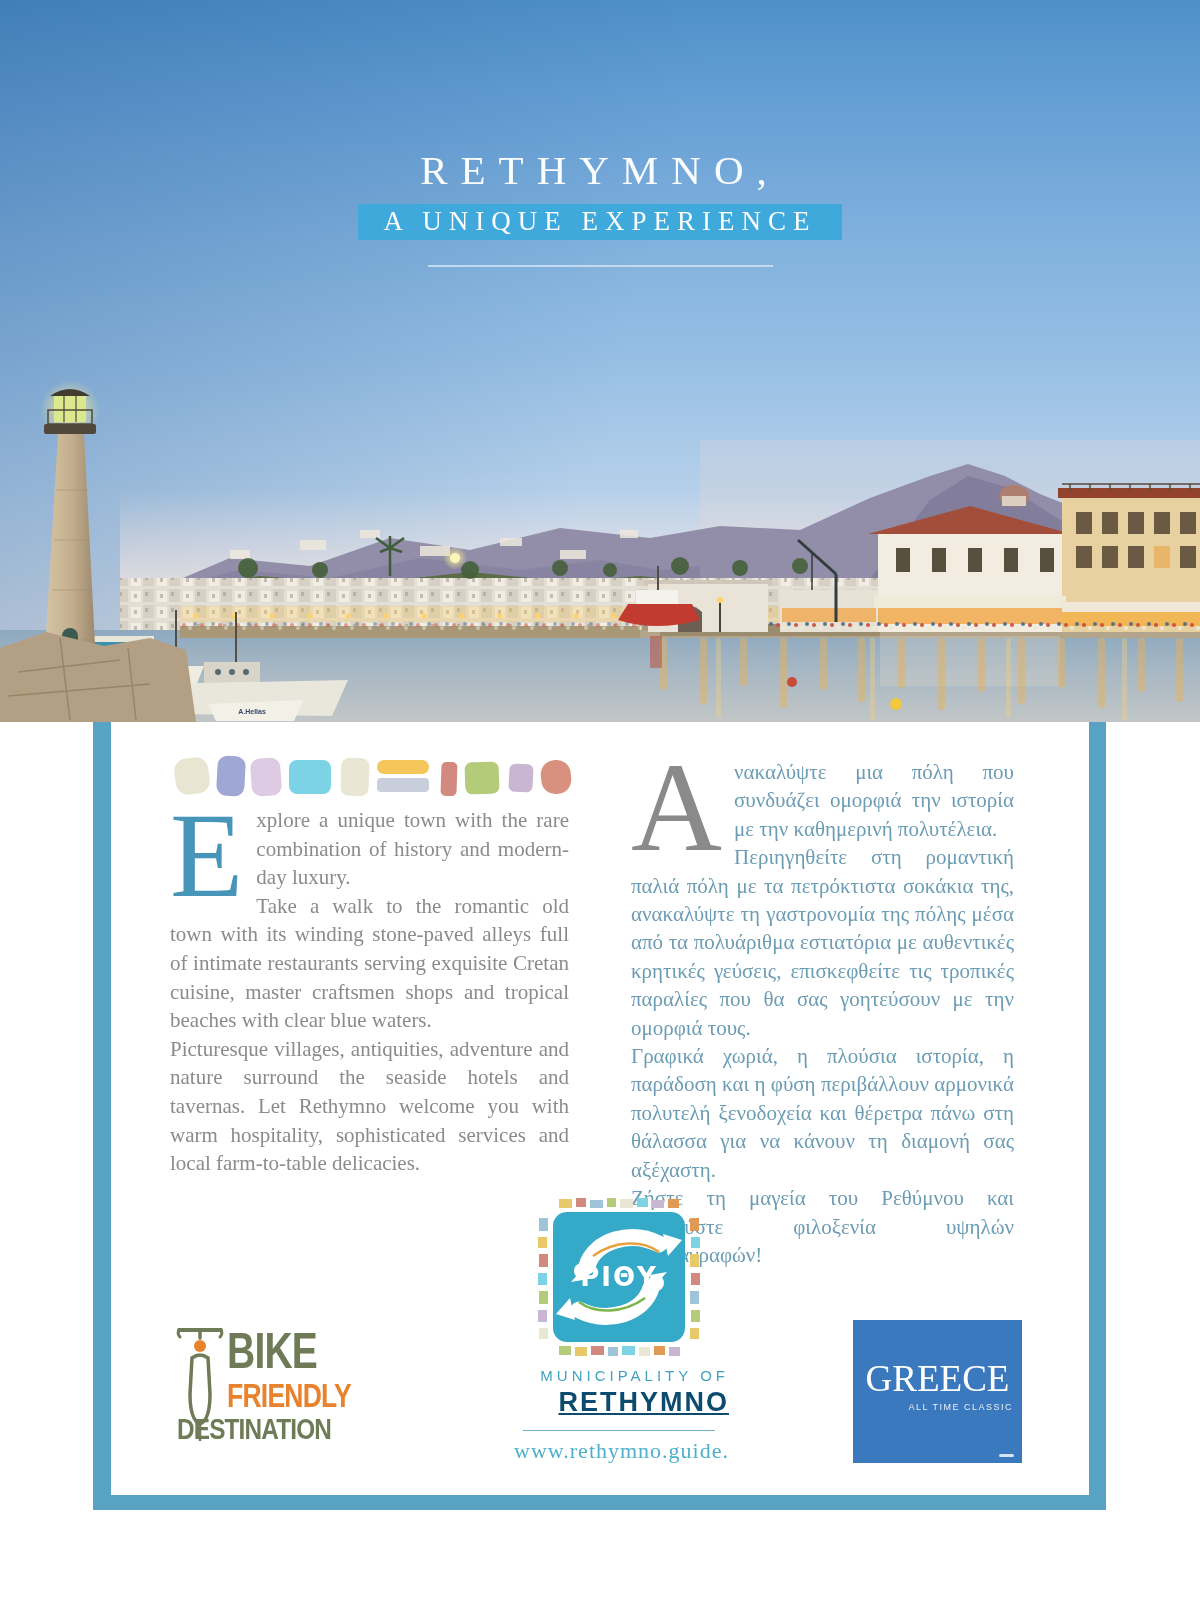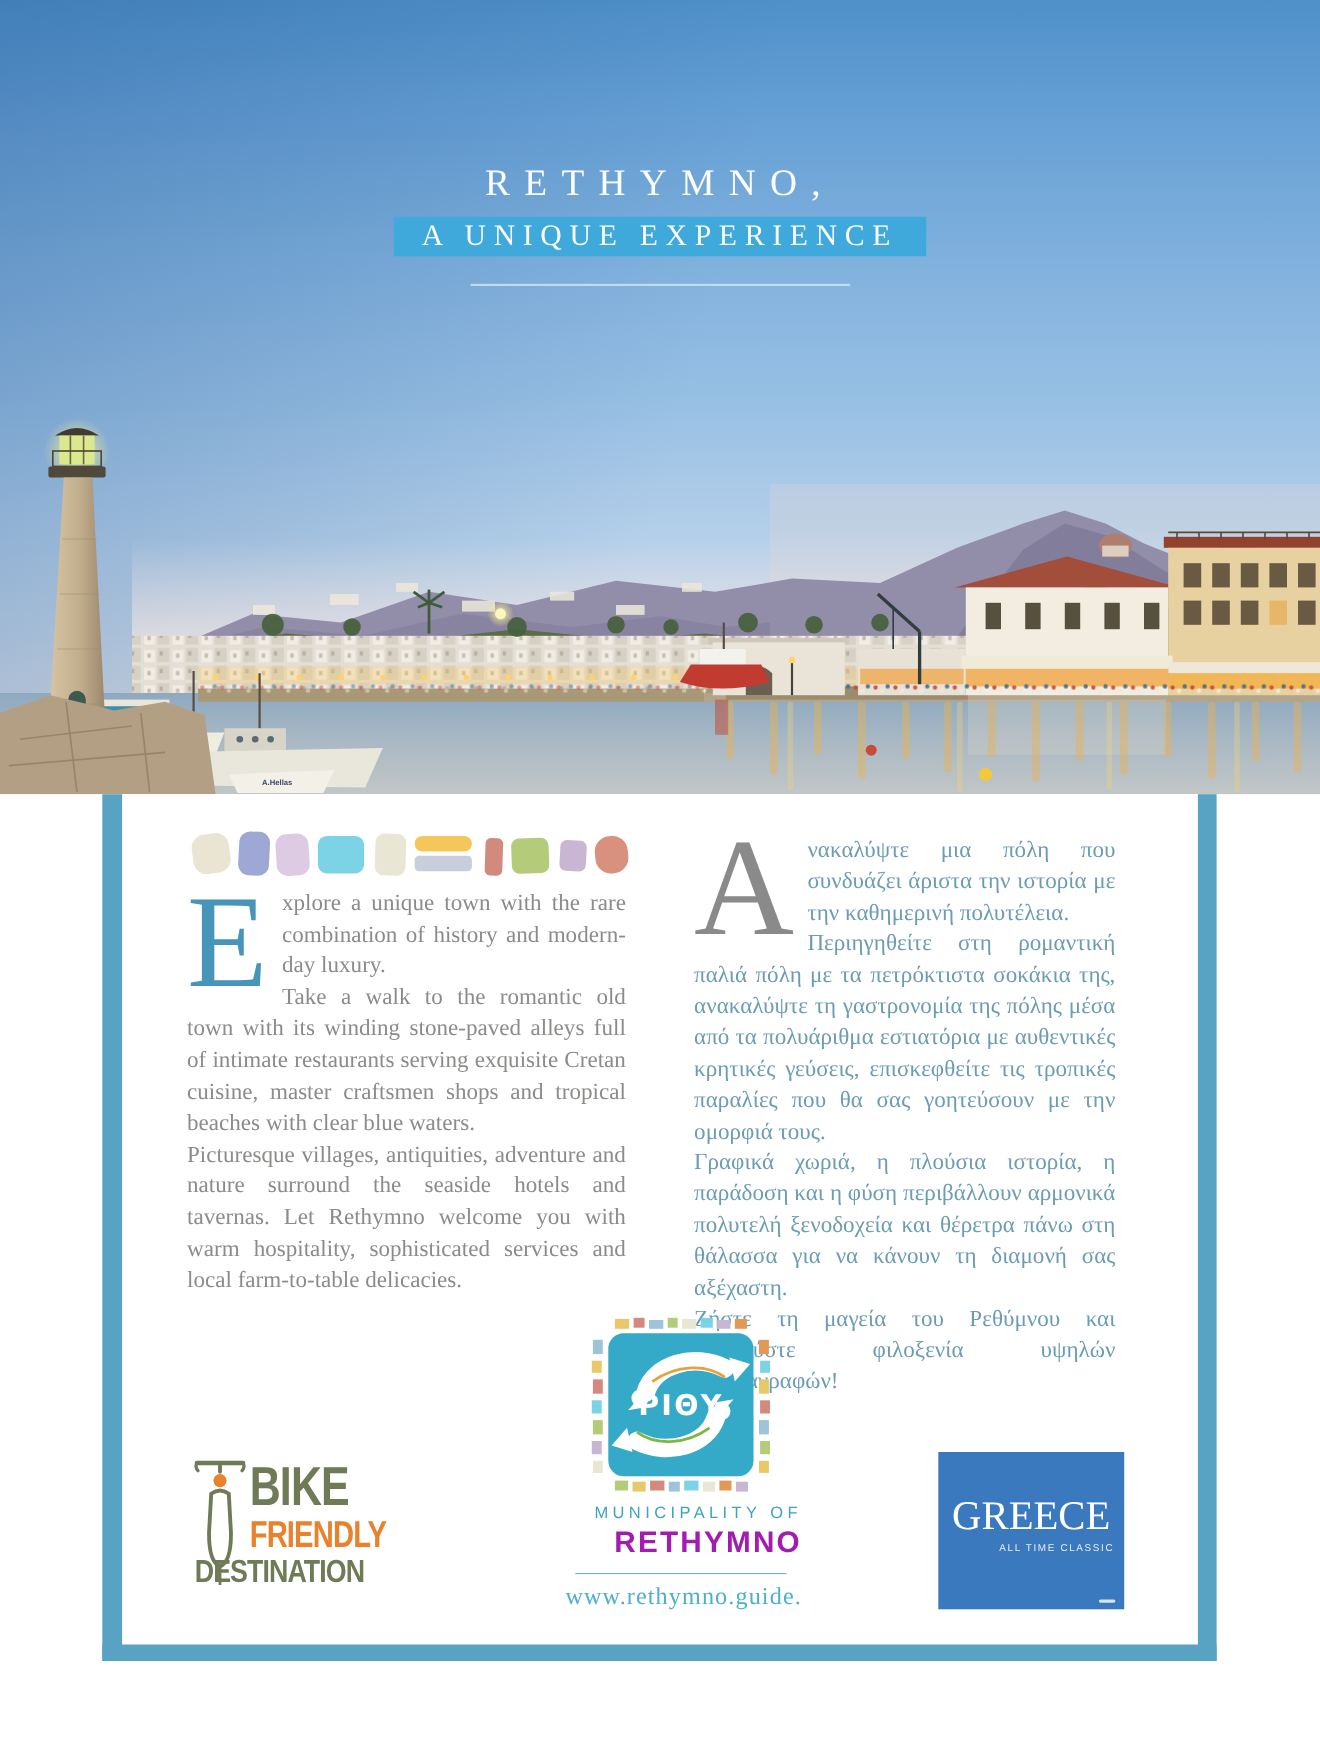--- a/index.html
+++ b/index.html
@@ -8,21 +8,21 @@
 
   
   .hero{position:absolute;left:0;top:0;width:1200px;height:722px;overflow:hidden;
     background:linear-gradient(to bottom,#4f90c9 0%,#66a0d5 15%,#7fb0dd 32%,#97bfe4 50%,#b5d0ea 68%,#d5dde8 88%,#e5e0e0 100%);}
   .hero::before{content:"";position:absolute;inset:0;
     background:linear-gradient(105deg,rgba(30,80,140,.28) 0%,rgba(30,80,140,0) 52%);}
   .scene{position:absolute;left:0;bottom:0;width:1200px;height:342px;display:block;}
 
   
   .title-block{position:absolute;top:150px;left:0;right:0;text-align:center;color:#fbfdfe;z-index:5;}
-  .title-main{margin:0;font-size:34px;font-weight:normal;letter-spacing:13px;line-height:1.0;}
+  .title-main{margin:0;font-size:41px;font-weight:normal;letter-spacing:13px;line-height:1.0;}
   .title-banner{display:inline-block;margin-top:13px;padding:4px 26px 5px;background:#3fa9db;
     font-size:27px;font-weight:normal;letter-spacing:7px;line-height:1.0;}
   .title-line2{margin:13px 0 0;font-size:28px;font-weight:bold;letter-spacing:9px;line-height:1.0;}
   .title-divider{width:345px;height:2px;margin:25px auto 0;background:rgba(205,227,238,.85);}
   .title-greek{margin-top:13px;font-size:24px;font-style:italic;letter-spacing:1px;color:#f4f8fb;}
 
   
   .frame{position:absolute;left:93px;top:722px;width:1013px;height:788px;box-sizing:border-box;
     border-left:18px solid #58a3c4;border-right:17px solid #58a3c4;border-bottom:15px solid #58a3c4;background:#fff;}
   .frame-inner{position:absolute;inset:0;}
@@ -39,21 +39,21 @@
   .bike-logo{position:absolute;left:64px;top:592px;width:185px;height:135px;font-family:"Liberation Sans","DejaVu Sans",sans-serif;}
   .bike-logo .bk{position:absolute;white-space:nowrap;font-weight:bold;transform:scaleX(.78);transform-origin:left top;letter-spacing:-1px;}
   .bike-w1{left:52px;top:8px;font-size:50px;color:#6f7a57;}
   .bike-w2{left:52px;top:62px;font-size:34px;color:#e8822c;}
   .bike-w3{left:2px;top:99px;font-size:29px;color:#6f7a57;transform:scaleX(.84) !important;}
   .bike-glyph{position:absolute;left:0;top:2px;}
 
   .muni{position:absolute;left:398px;top:474px;width:220px;text-align:right;font-family:"Liberation Sans","DejaVu Sans",sans-serif;}
   .muni-emblem{display:block;margin:0 auto;}
   .muni-cap{margin-top:7px;font-size:15px;letter-spacing:4px;color:#3fa3c0;}
-  .muni-name{margin-top:3px;font-size:27px;font-weight:bold;letter-spacing:2px;color:#a21caf;}
+  .muni-name{margin-top:3px;font-size:27px;font-weight:bold;letter-spacing:2px;color:#0c4a6e;text-decoration:underline;}
   .muni-line{width:192px;height:1px;background:#6fb0c6;margin:12px auto 0;}
   .muni-url{margin-top:7px;font-size:22px;letter-spacing:1px;color:#4db0cc;font-family:"Liberation Serif",serif;cursor:pointer;}
 
   .greece-box{position:absolute;left:742px;top:598px;width:169px;height:143px;background:#3b79be;}
   .greece-title{position:absolute;left:0;right:0;top:40px;text-align:center;font-size:37px;color:#ffffff;letter-spacing:0px;line-height:1.0;font-family:"Liberation Serif",serif;}
   .greece-tag{position:absolute;right:9px;top:82px;font-size:9px;letter-spacing:1.5px;color:#e8eef8;font-family:"Liberation Sans",sans-serif;}
   .greece-sign{position:absolute;right:8px;bottom:6px;width:15px;height:3px;background:rgba(255,255,255,.8);border-radius:2px;}
 </style>
 </head>
 <body>
@@ -330,21 +330,21 @@
         <rect x="368" y="8" width="30" height="34" rx="14" fill="#d9917f" transform="rotate(-6 383 25)"></rect>
       </svg>
 
       <div class="col-en">
         <p><span class="dropcap">E</span><span>xplore a unique town with the rare combination of history and modern-day luxury.</span></p>
         <p>Take a walk to the romantic old town with its winding stone-paved alleys full of intimate restaurants serving exquisite Cretan cuisine, master craftsmen shops and tropical beaches with clear blue waters.</p>
         <p>Picturesque villages, antiquities, adventure and nature surround the seaside hotels and tavernas. Let Rethymno welcome you with warm hospitality, sophisticated services and local farm-to-table delicacies.</p>
       </div>
 
       <div class="col-gr">
-        <p><span class="dropcap-gr">Α</span><span>νακαλύψτε μια πόλη που συνδυάζει άριστα την ιστορία με την καθημερινή πολυτέλεια.</span></p>
+        <p><span class="dropcap-gr">Α</span><span>νακαλύψτε μια πόλη που συνδυάζει ομορφιά την ιστορία με την καθημερινή πολυτέλεια.</span></p>
         <p>Περιηγηθείτε στη ρομαντική παλιά πόλη με τα πετρόκτιστα σοκάκια της, ανακαλύψτε τη γαστρονομία της πόλης μέσα από τα πολυάριθμα εστιατόρια με αυθεντικές κρητικές γεύσεις, επισκεφθείτε τις τροπικές παραλίες που θα σας γοητεύσουν με την ομορφιά τους.</p>
         <p>Γραφικά χωριά, η πλούσια ιστορία, η παράδοση και η φύση περιβάλλουν αρμονικά πολυτελή ξενοδοχεία και θέρετρα πάνω στη θάλασσα για να κάνουν τη διαμονή σας αξέχαστη.</p>
         <p>Ζήστε τη μαγεία του Ρεθύμνου και απολαύστε φιλοξενία υψηλών προδιαγραφών!</p>
       </div>
 
       <div class="bike-logo">
         <svg class="bike-glyph" width="50" height="126" viewBox="0 0 50 126" aria-hidden="true">
           <g stroke="#6f7a57" fill="none" stroke-linecap="round">
             <path d="M4,14 L46,14" stroke-width="4"></path>
             <path d="M4,14 Q2,18 5,21" stroke-width="3"></path>

